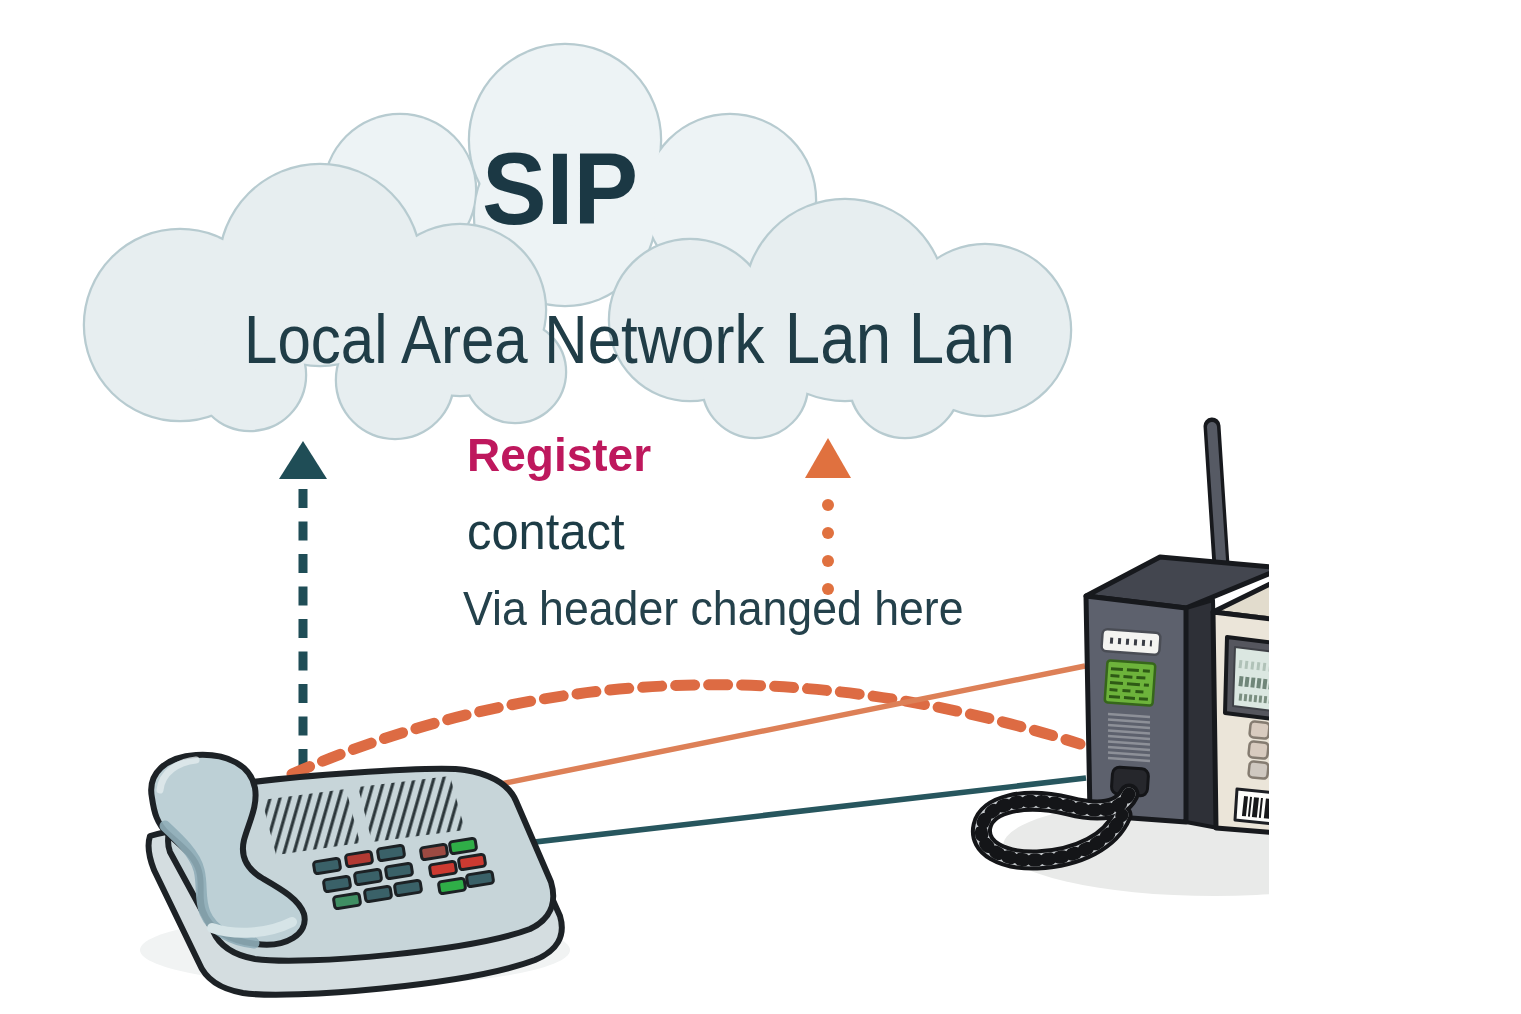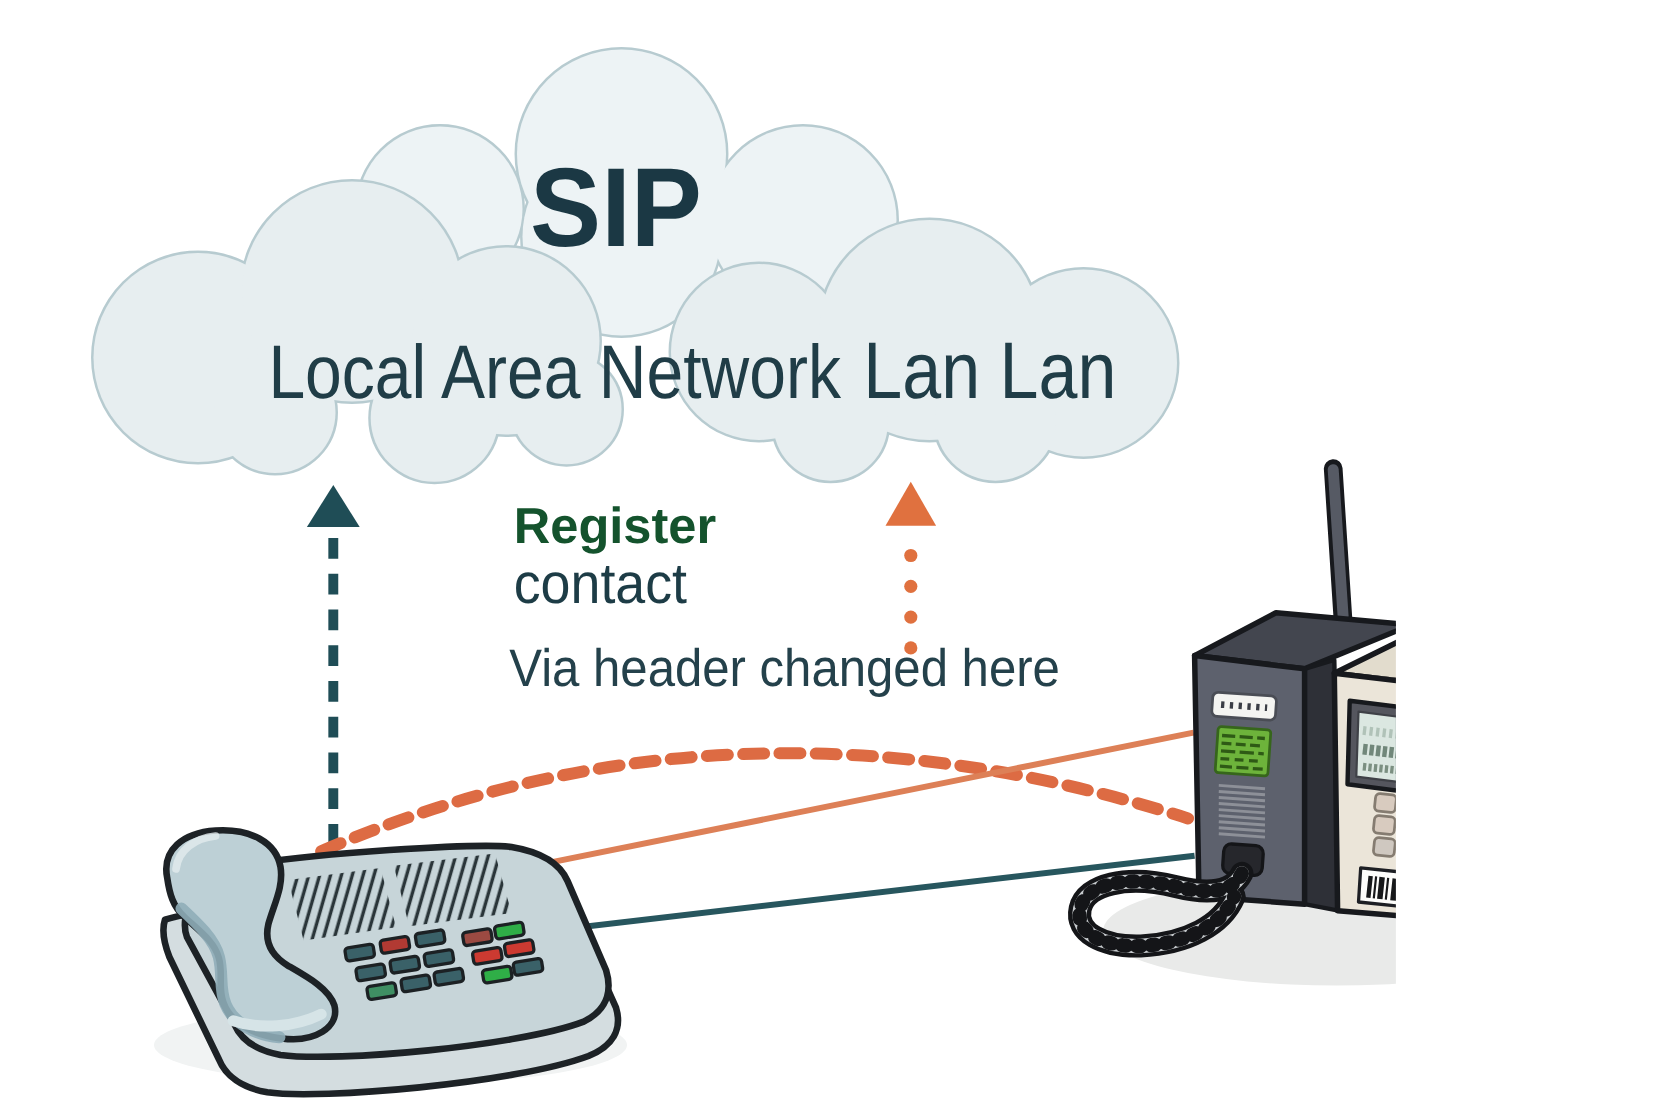--- a/index.html
+++ b/index.html
@@ -7,21 +7,21 @@
     position:relative;width:1269px;height:1014px;overflow:hidden;background:#ffffff;
     font-family:"Liberation Sans", sans-serif;
   }
   #art{position:absolute;left:0;top:0;}
   .txt{position:absolute;line-height:1;color:#1c3a45;white-space:nowrap;}
   #sip-title{left:410px;top:138px;width:300px;text-align:center;
     font-size:102px;font-weight:bold;transform:scaleX(.95);transform-origin:50% 50%;color:#1b3844;}
   #lan-subtitle{left:192px;top:301px;width:800px;text-align:center;font-size:69px;
     transform:scaleX(.87);transform-origin:50% 50%;color:#203d47;}
   #lan-subtitle .sfx{margin-left:.32em;font-size:1.06em;}
-  #register-label{left:467px;top:432px;font-size:46px;font-weight:bold;color:#14532d;margin-top:23px;}
+  #register-label{left:467px;top:432px;font-size:46px;font-weight:bold;color:#be185d;}
   #contact-label{left:467px;top:505px;font-size:52px;transform:scaleX(.94);transform-origin:0 0;color:#1d3c46;}
   #via-label{left:463px;top:585px;font-size:48px;transform:scaleX(.93);transform-origin:0 0;color:#24414b;}
 </style>
 </head>
 <body>
 
 <div id="canvas">
 
 <svg id="art" width="1521" height="1014" viewBox="0 0 1521 1014">
   <defs>

